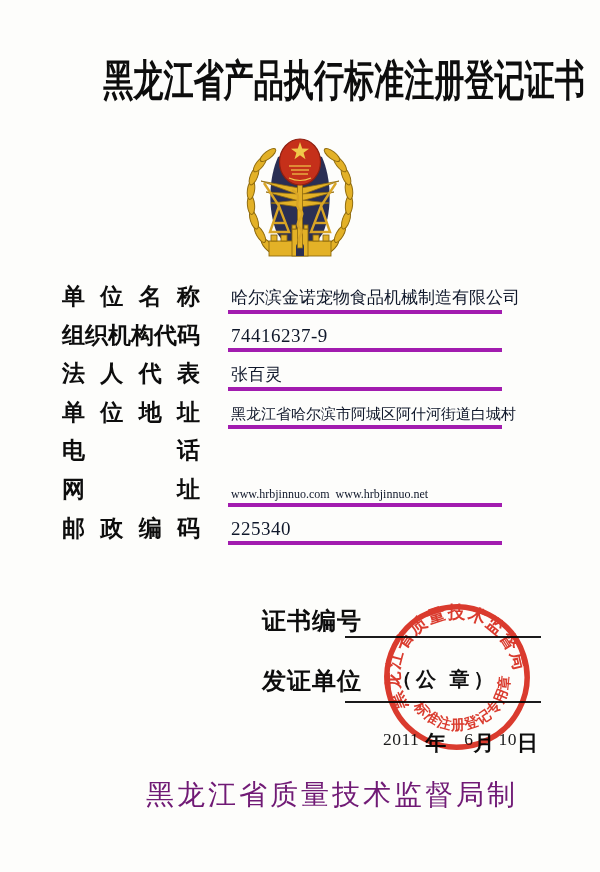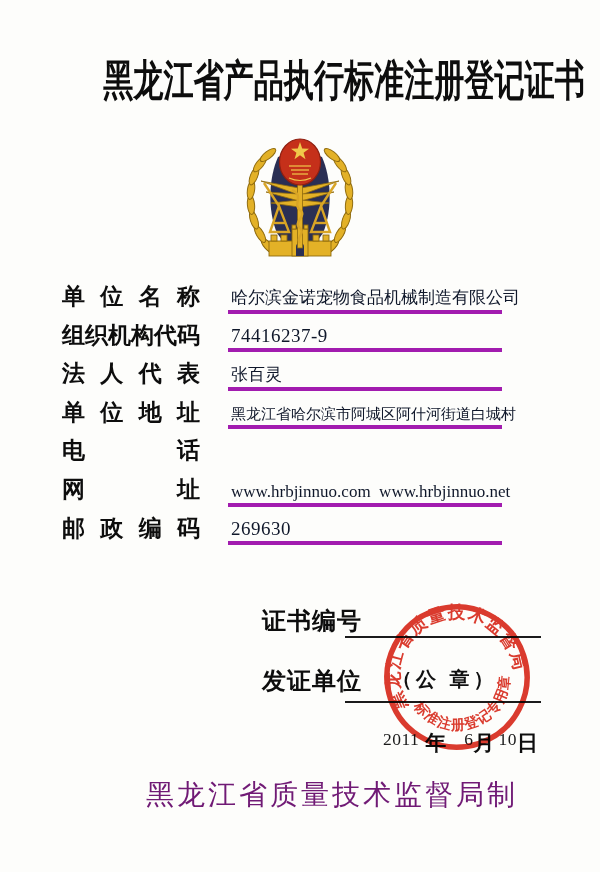--- a/index.html
+++ b/index.html
@@ -26,21 +26,21 @@
     display:flex;justify-content:space-between;
   }
   .fvalue{
     position:absolute;left:166px;right:0;bottom:3px;height:27px;
     border-bottom:4px solid #a21caf;
     display:flex;align-items:flex-end;padding:0 0 1px 3px;box-sizing:border-box;
     font-size:17px;white-space:pre;color:#0f172a;
   }
   .frow.r2 .fvalue,.frow.r5 .fvalue,.frow.r7 .fvalue{font-size:19px;letter-spacing:0.5px;}
   .frow.r4 .fvalue{font-size:15px;margin-top:26px;}
-  .frow.r6 .fvalue{font-size:17px;}
+  .frow.r6 .fvalue{font-size:12px;}
   
   .ilabel{
     position:absolute;font-family:"Liberation Sans","DejaVu Sans",sans-serif;
     font-weight:bold;font-size:24px;color:#0d0d0d;letter-spacing:1px;white-space:nowrap;
   }
   .lbl-certno{left:262px;top:605px;}
   .lbl-issuer{left:262px;top:665px;}
   .iline{position:absolute;left:345px;width:196px;border-top:2px solid #1b1b1b;height:0;}
   .line-certno{top:636px;}
   .line-issuer{top:701px;}
@@ -202,21 +202,21 @@
         </div>
       <div class="fvalue"><span>www.hrbjinnuo.com  www.hrbjinnuo.net</span></div>
     </div>
     <div class="frow r7">
       <div class="flabel">
           <span>邮</span>
           <span>政</span>
           <span>编</span>
           <span>码</span>
         </div>
-      <div class="fvalue"><span>269630</span></div>
+      <div class="fvalue"><span>225340</span></div>
     </div>
   </div>
 
   <div class="ilabel lbl-certno">证书编号</div>
   <div class="iline line-certno"></div>
 
   <div class="ilabel lbl-issuer">发证单位</div>
   <div class="gongzhang">（公 章）</div>
   <div class="iline line-issuer"></div>
 

